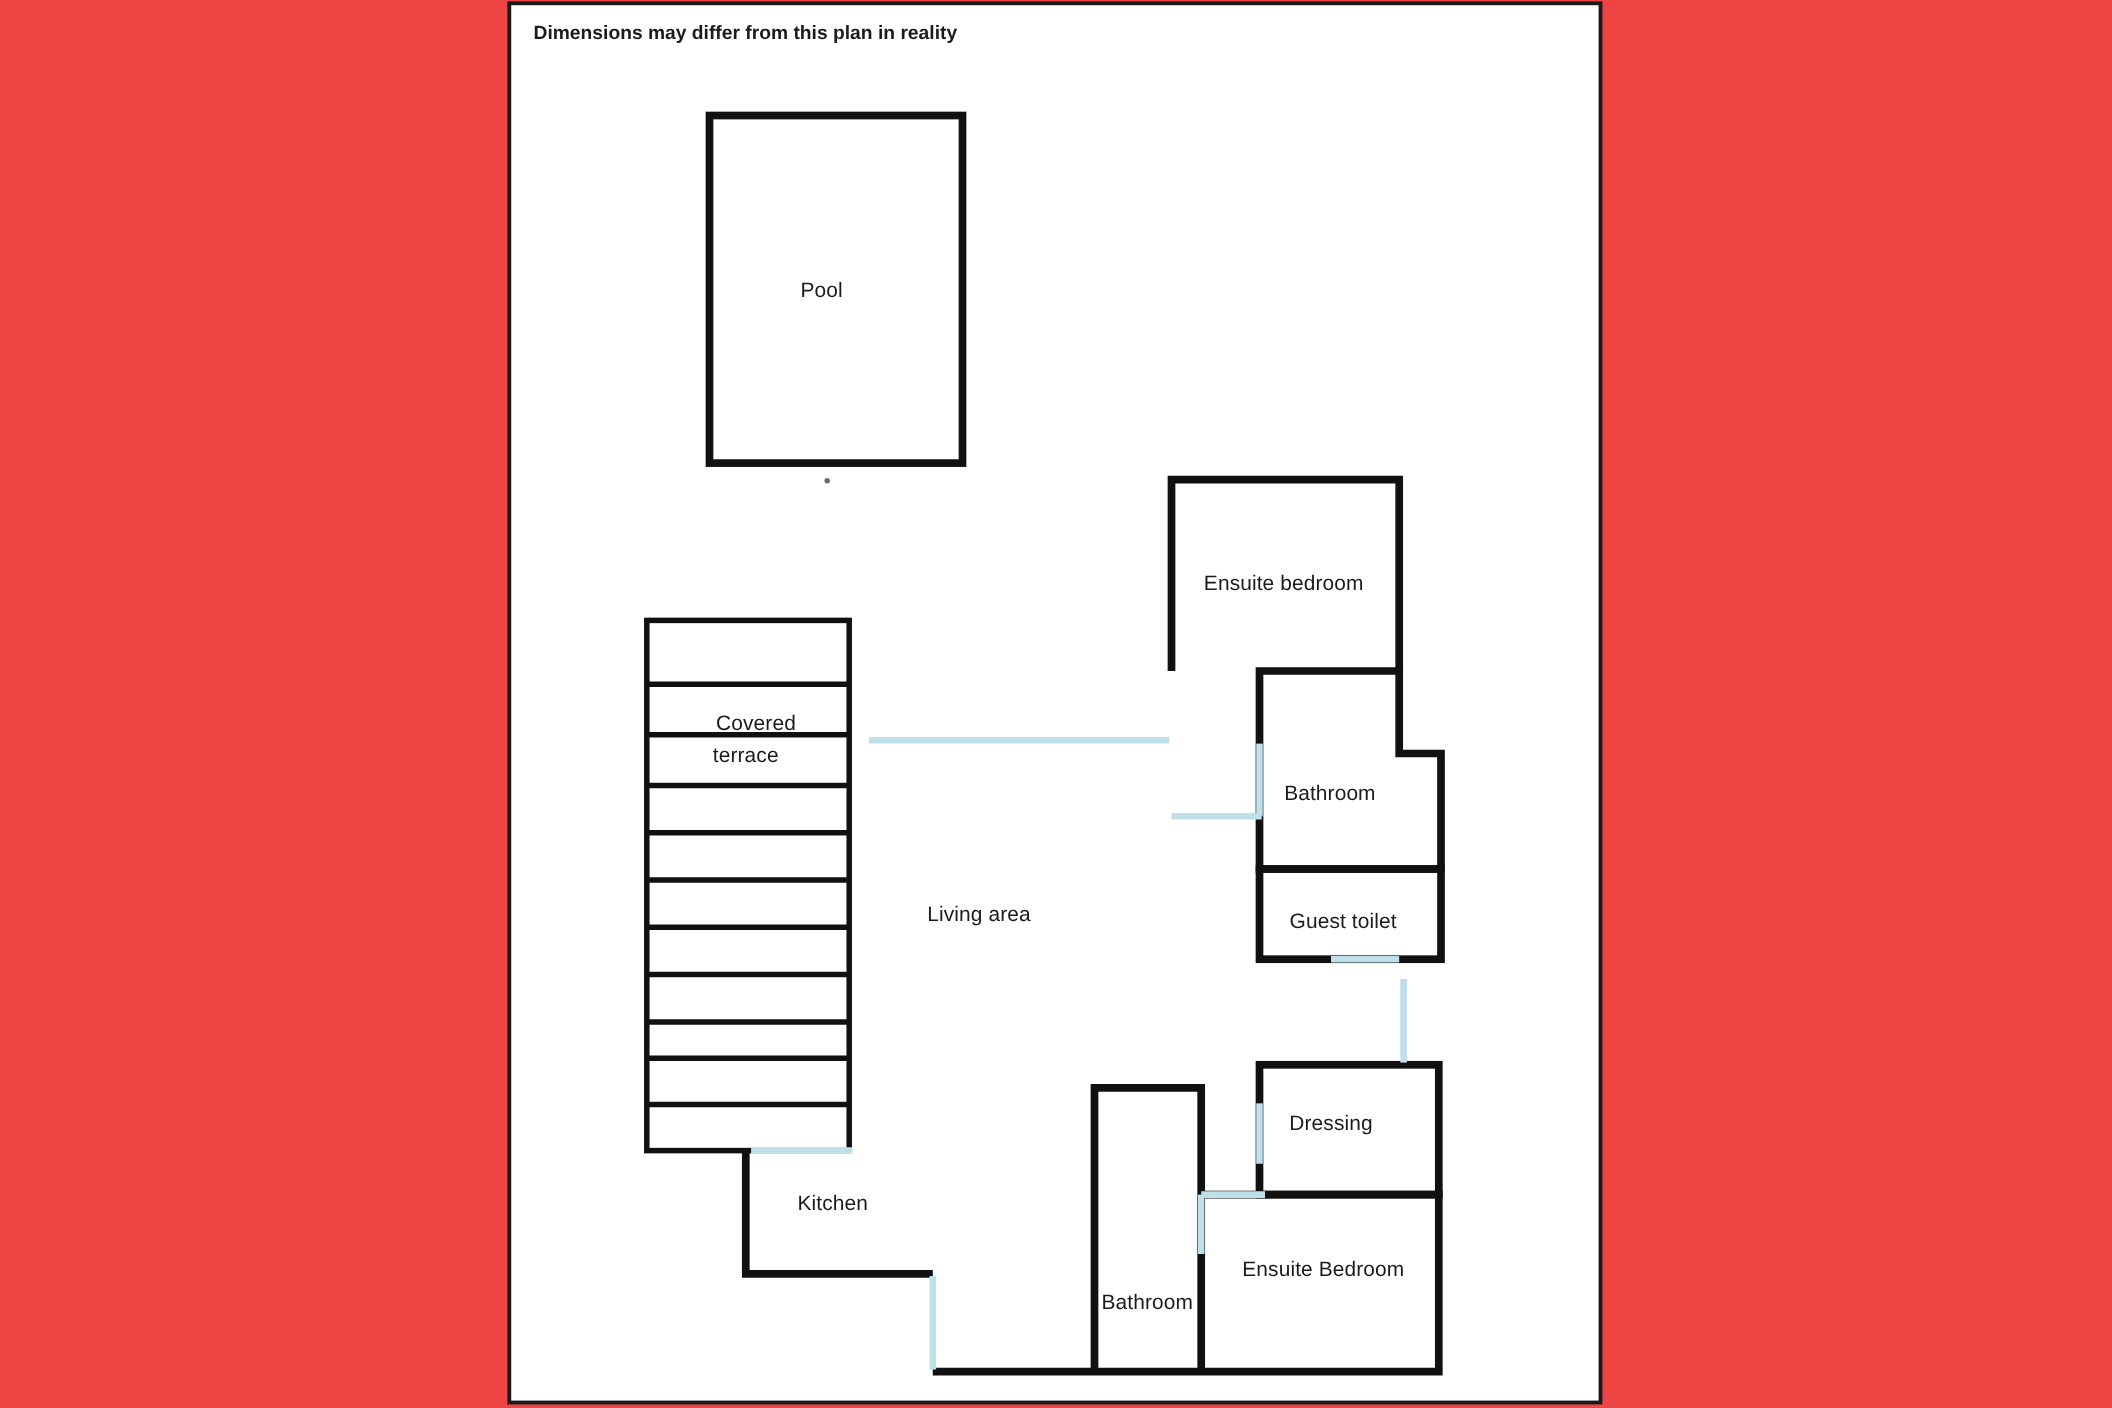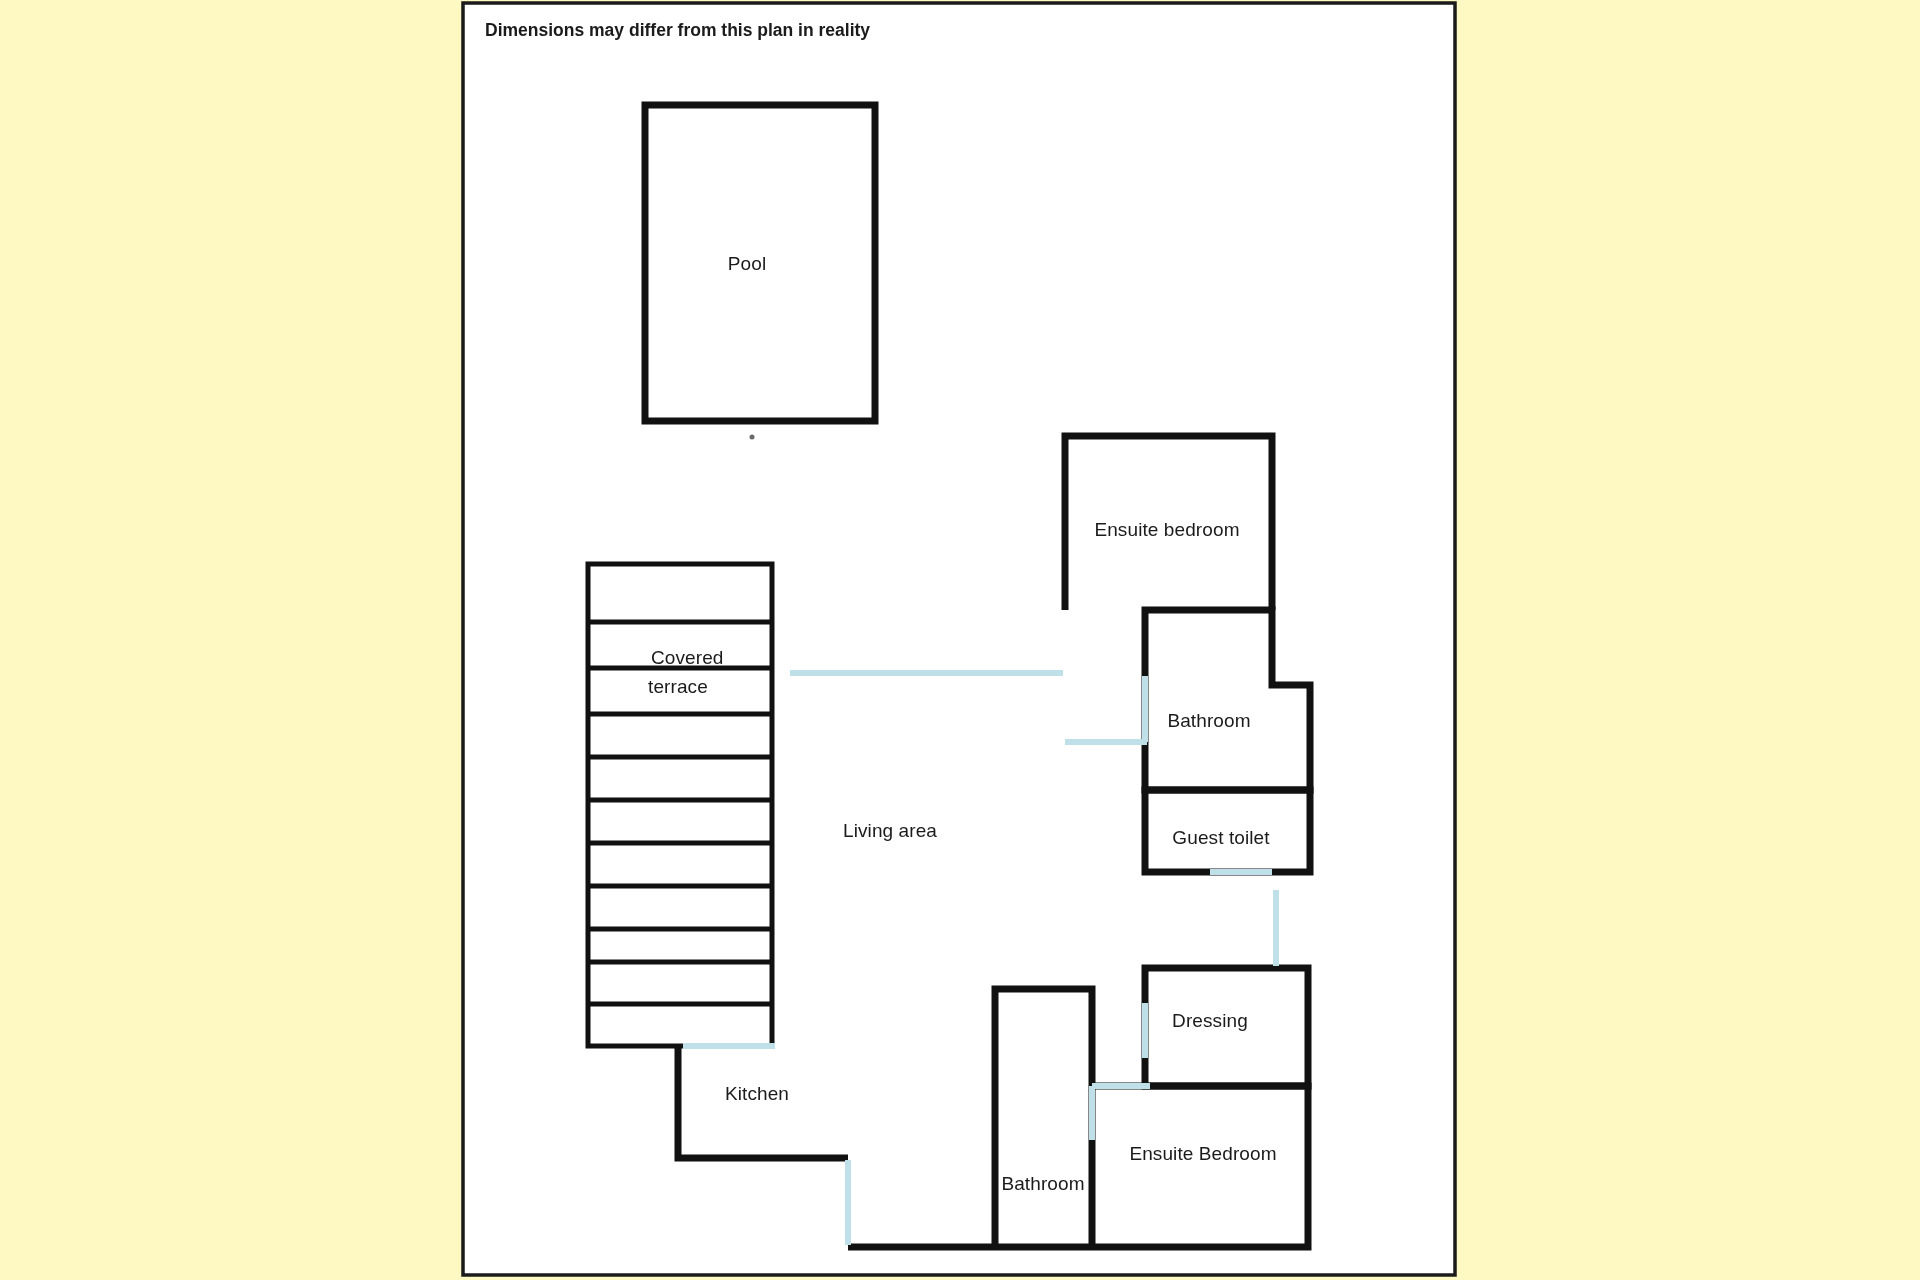--- a/index.html
+++ b/index.html
@@ -10,21 +10,21 @@
   body {
     width: 1920px;
     height: 1280px;
     font-family: "Liberation Sans", sans-serif;
     overflow: hidden;
   }
   #plan-root {
     position: relative;
     width: 1920px;
     height: 1280px;
-    background: #fef9c3;
+    background: #ef4444;
   }
   #plan-svg {
     position: absolute;
     left: 0;
     top: 0;
     width: 1920px;
     height: 1280px;
     display: block;
   }
   .wall-outer {

